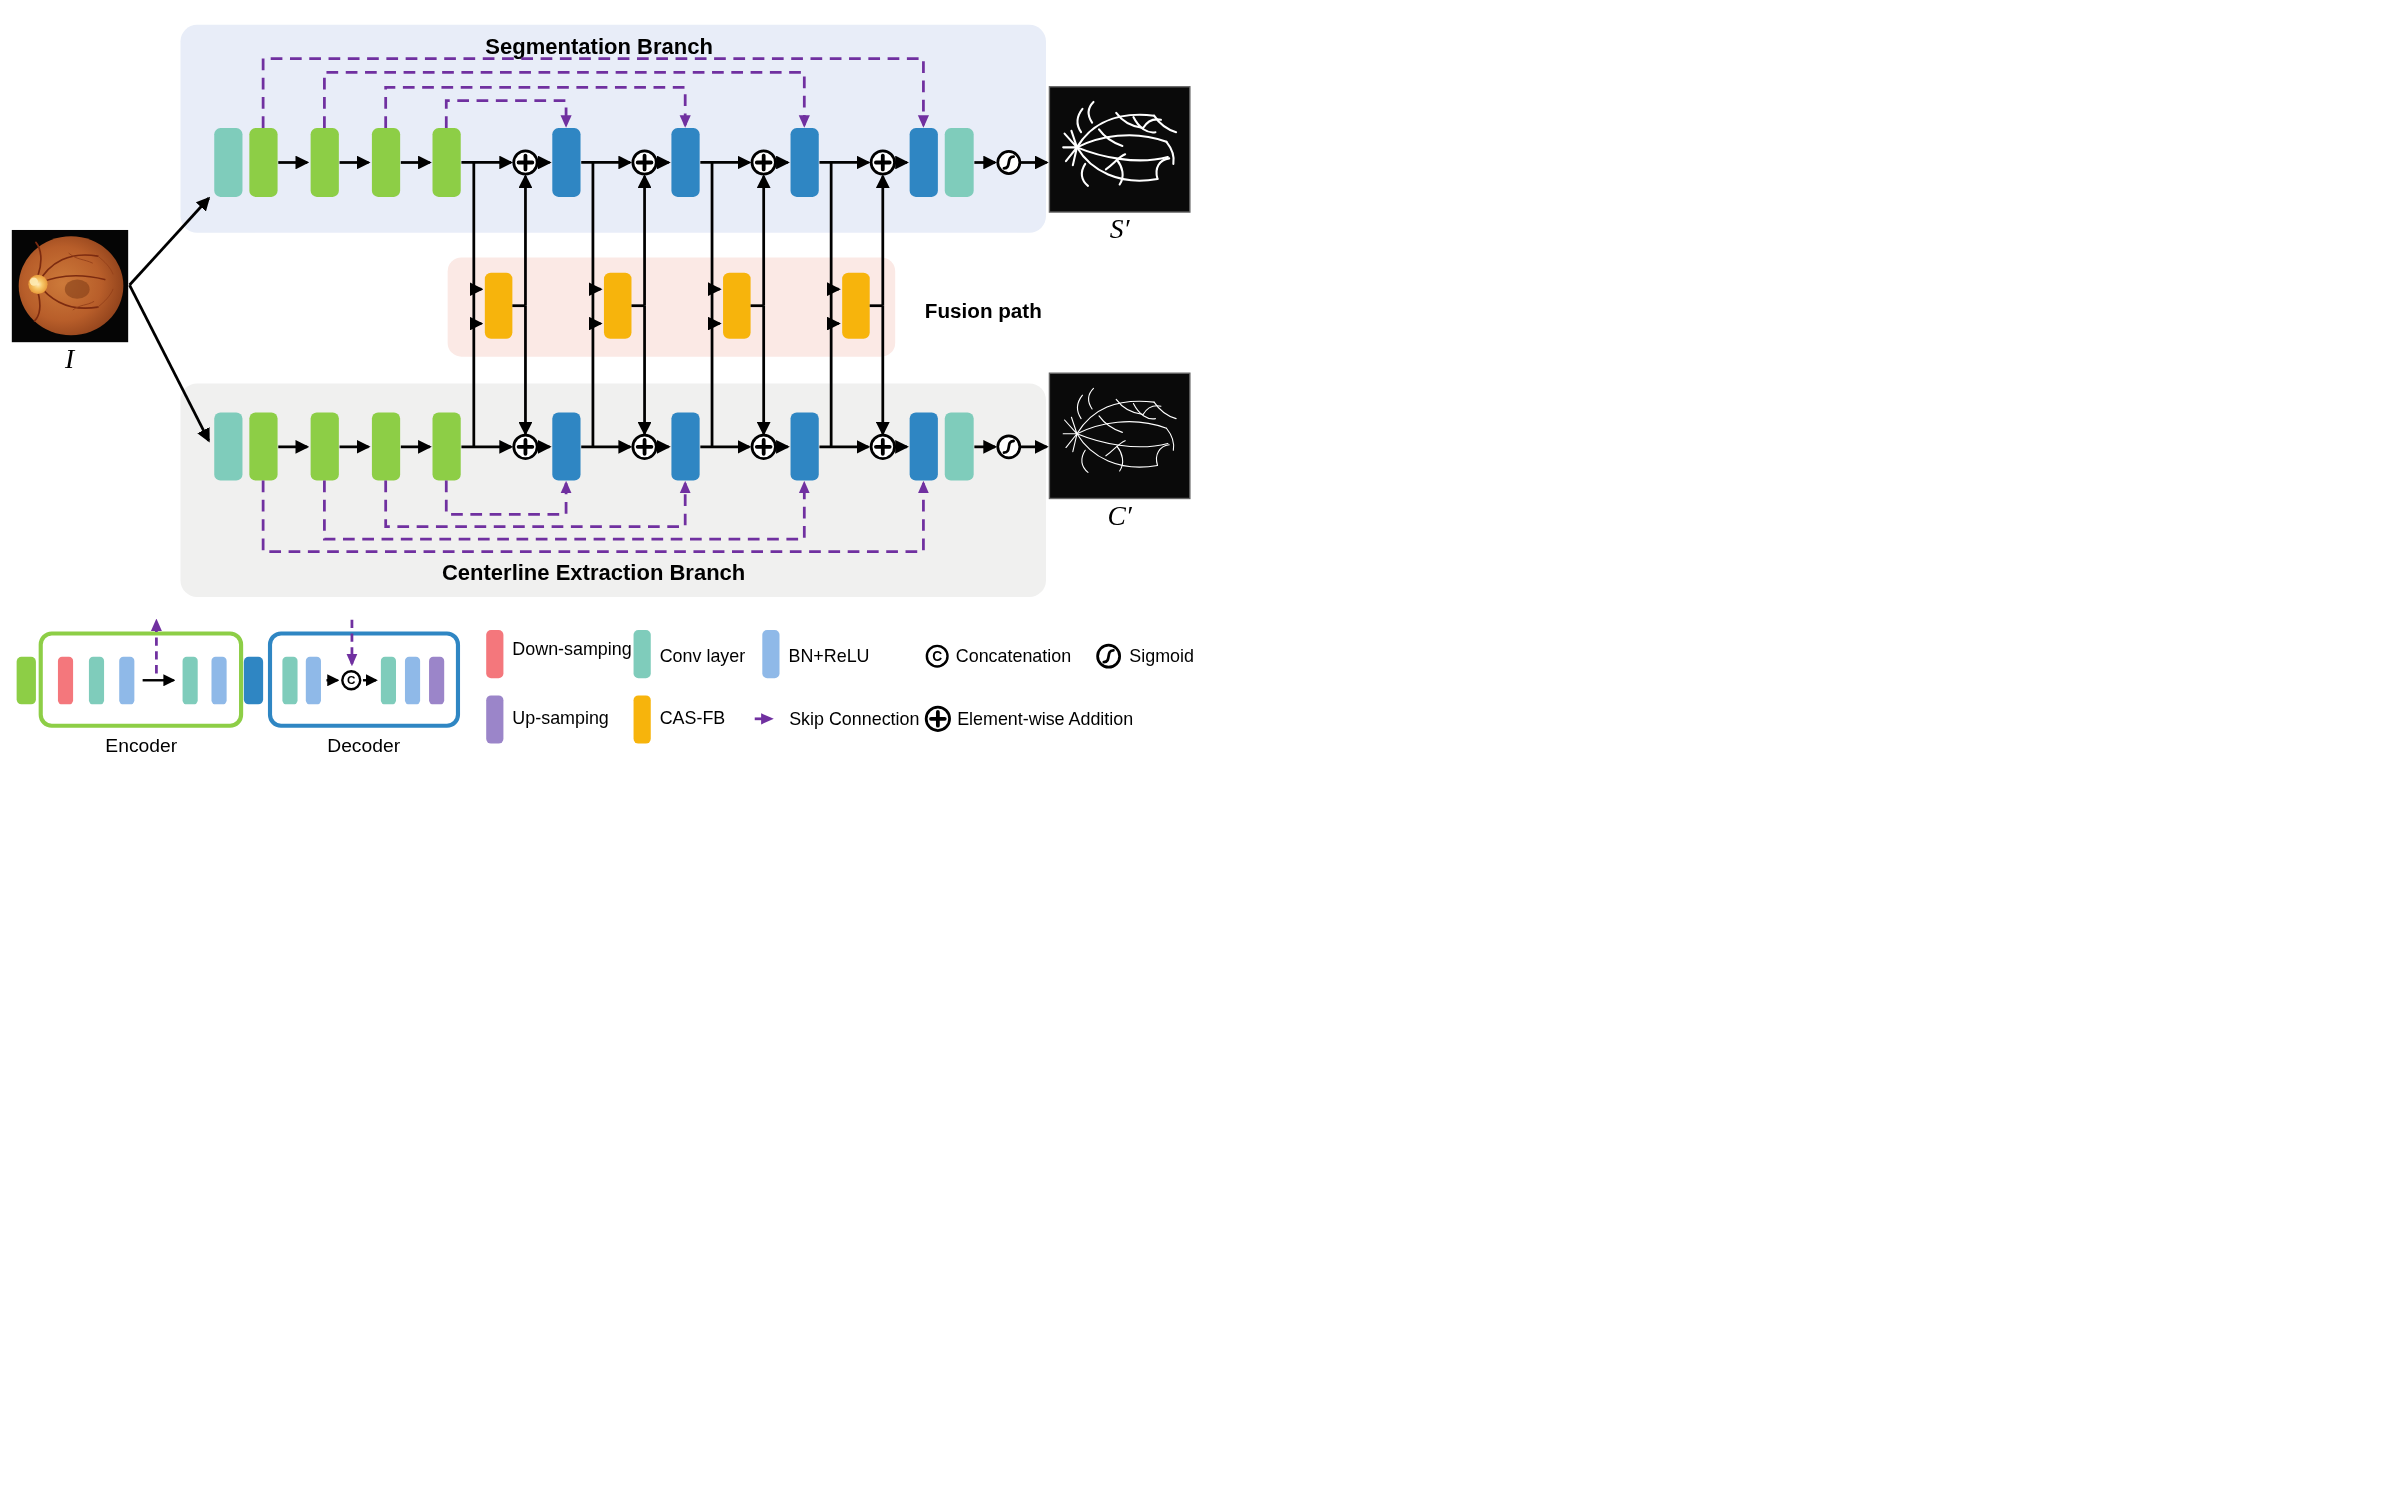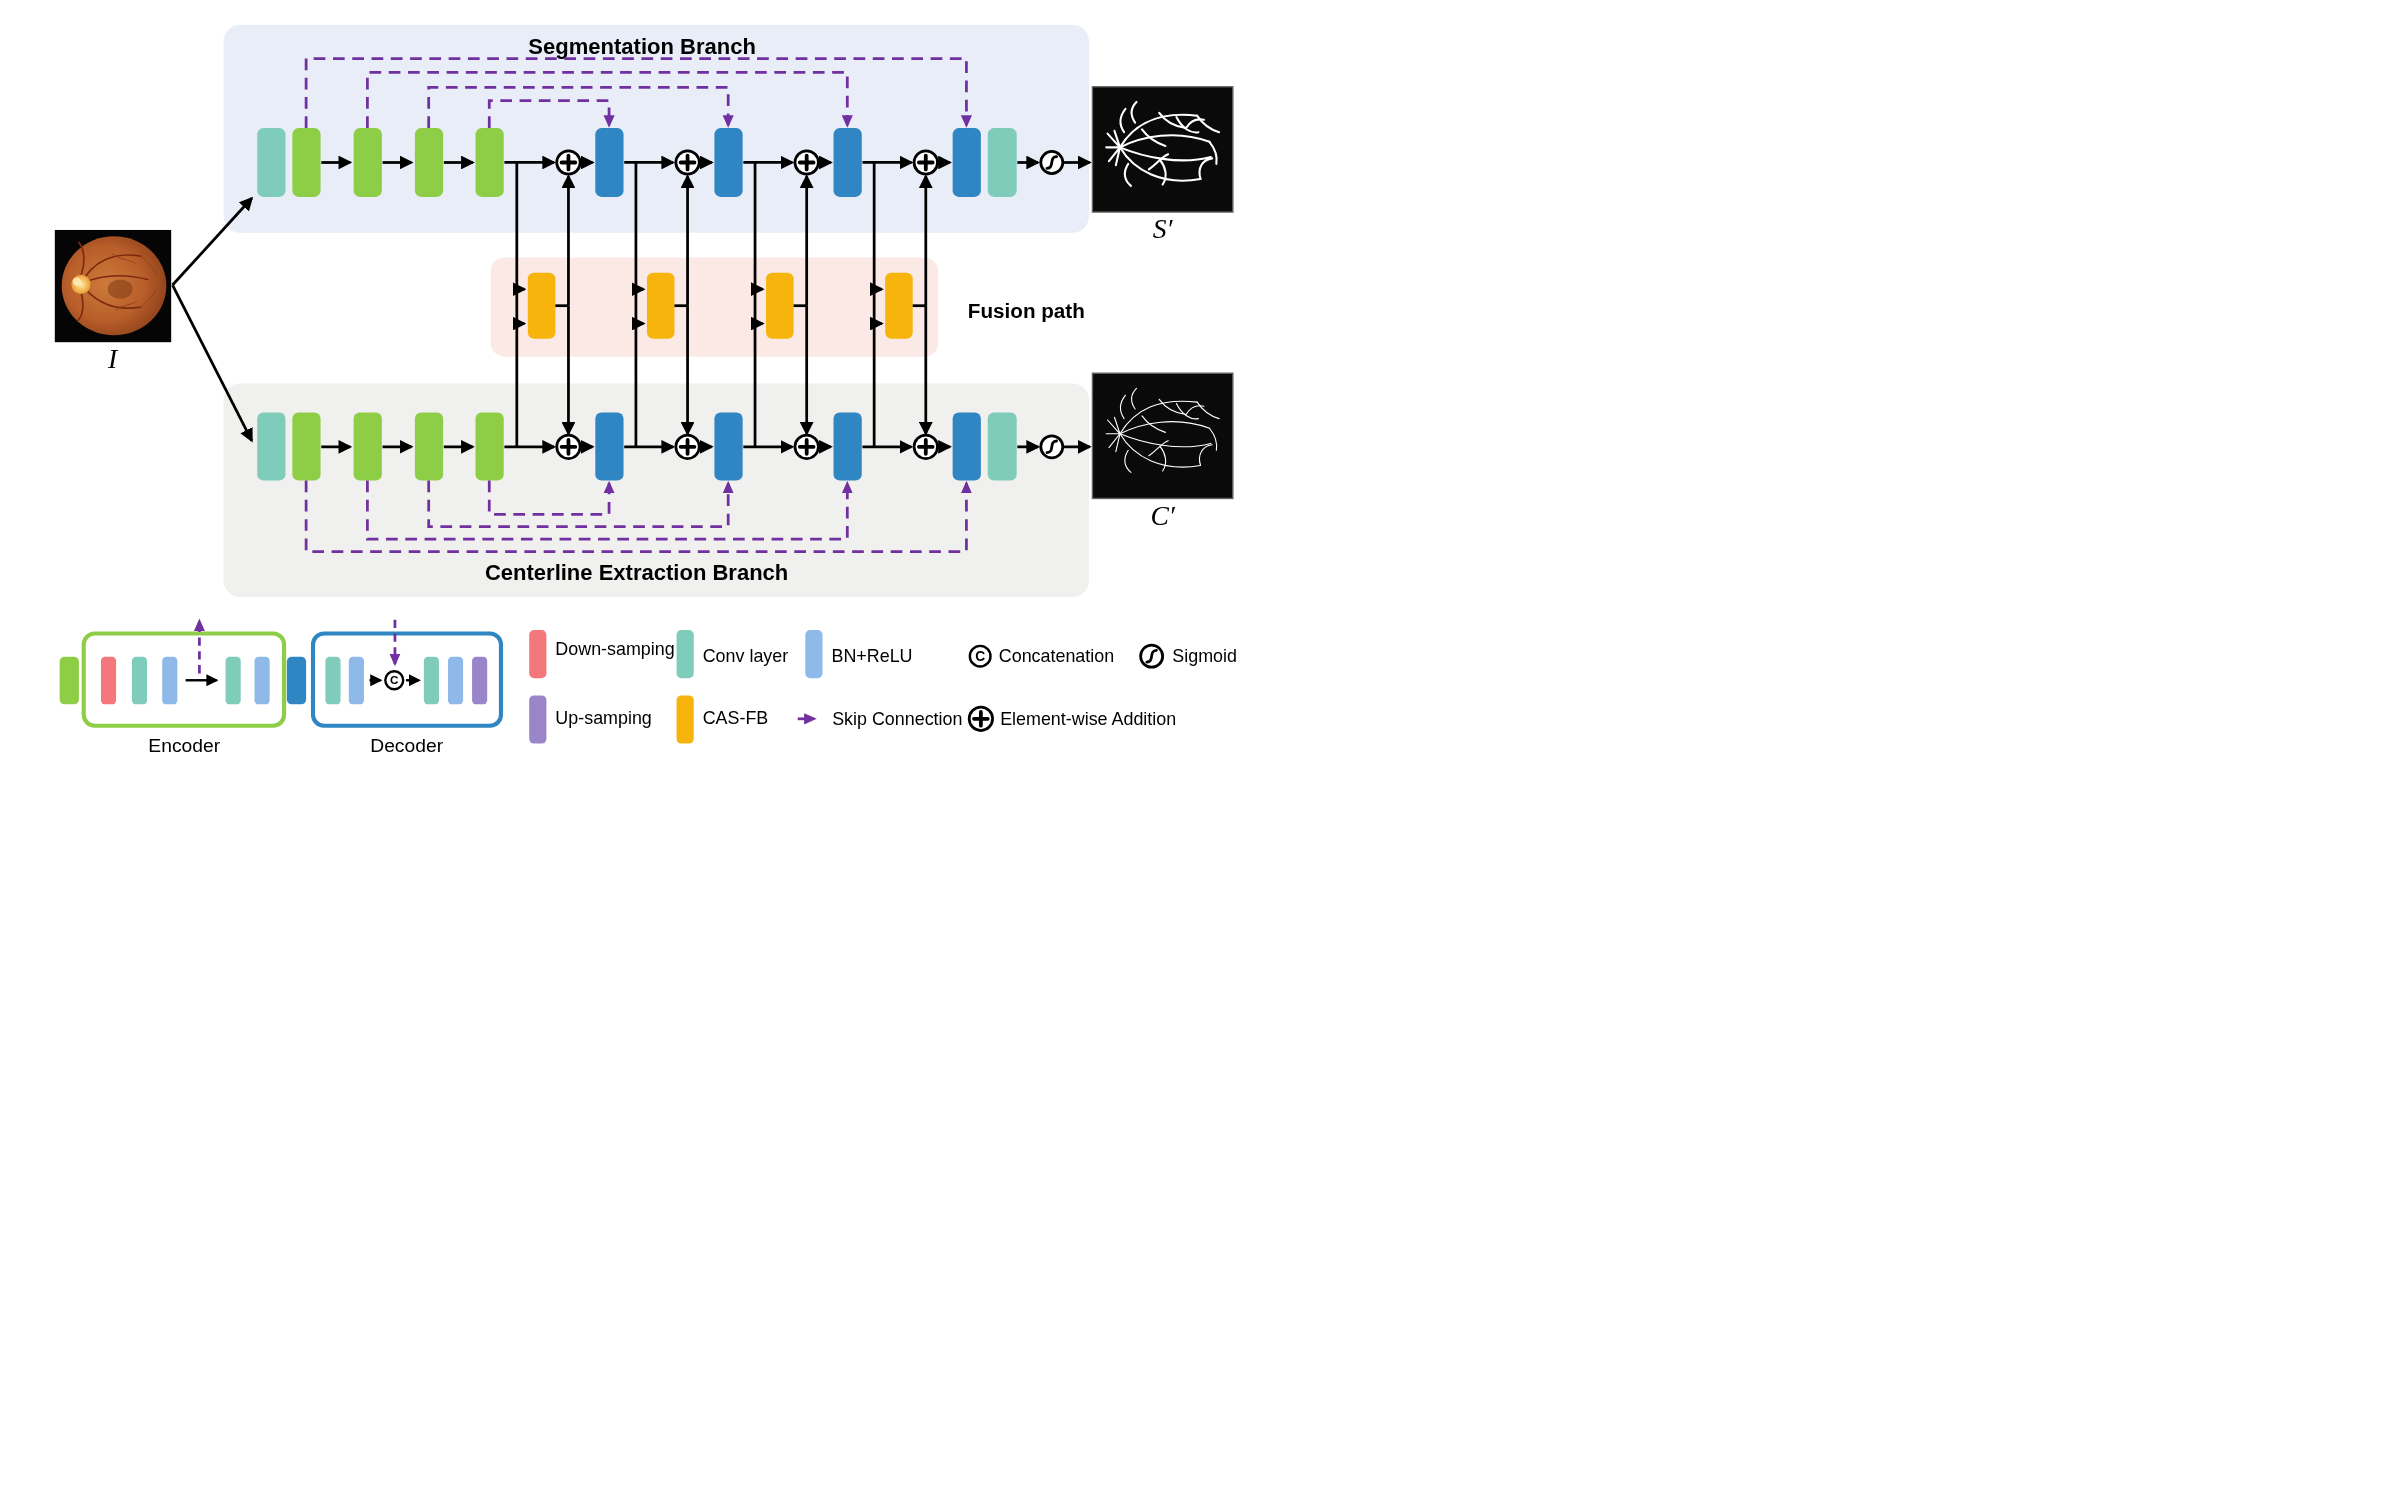--- a/index.html
+++ b/index.html
@@ -1,17 +1,17 @@
 <!DOCTYPE html>
 <html style="--seg_bg: #e8edf8; --centerline_bg: #f0f0ef; --fusion_bg: #fbe9e5; --conv_teal: #7fccbb; --green_block: #8dce46; --blue_block: #2f86c3; --yellow_block: #f7b40c; --red_block: #f4777c; --light_blue_block: #8fb9e8; --purple_block: #9b85c9; --skip_purple: #7030a0; --line_black: #000000;font-size:11px"><head>
 <meta charset="utf-8">
 <style>
   html,body{margin:0;padding:0;background:#fff;}
   .canvas{position:relative;width:1201px;height:756px;background:#fff;
-          font-family:"Liberation Sans",sans-serif;margin-left:43px;}
+          font-family:"Liberation Sans",sans-serif;}
   svg{position:absolute;left:0;top:0;}
   svg text{font-family:"Liberation Sans",sans-serif;fill:#000;}
   .bgseg{fill:var(--seg_bg);}
   .bgcl{fill:var(--centerline_bg);}
   .bgfu{fill:var(--fusion_bg);}
   .teal{fill:var(--conv_teal);}
   .green{fill:var(--green_block);}
   .blue{fill:var(--blue_block);}
   .yellow{fill:var(--yellow_block);}
   .red{fill:var(--red_block);}

